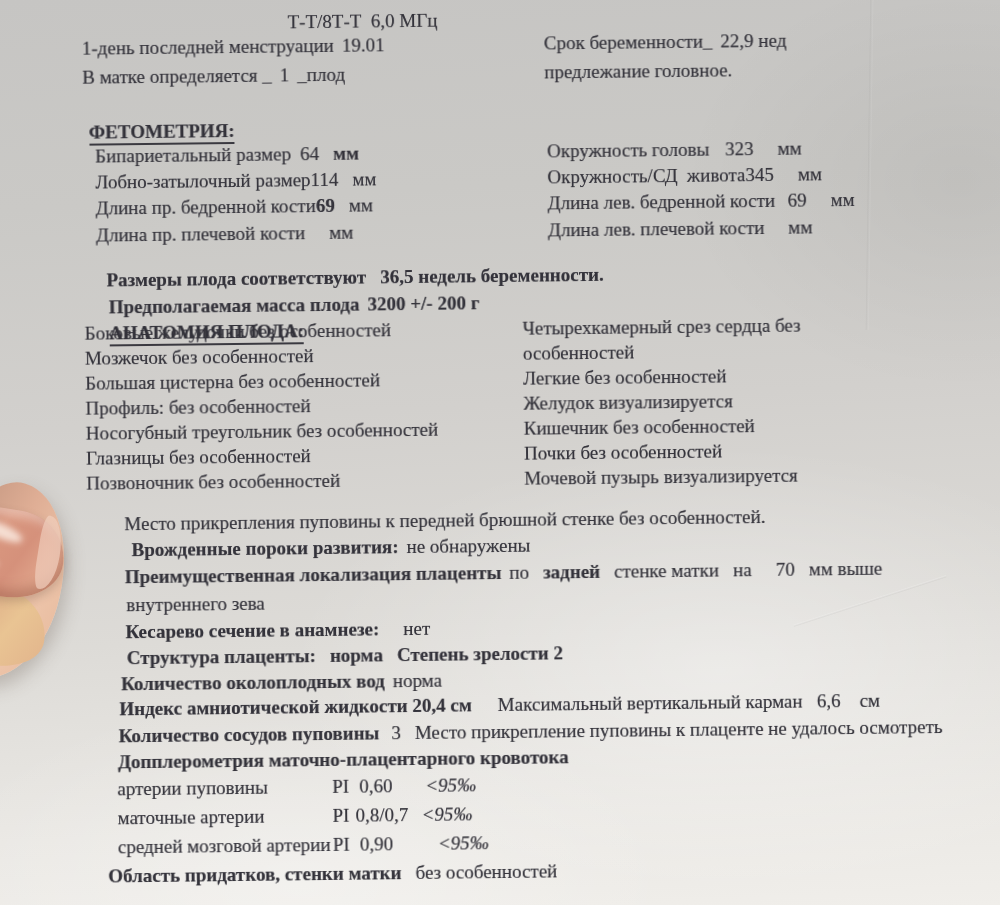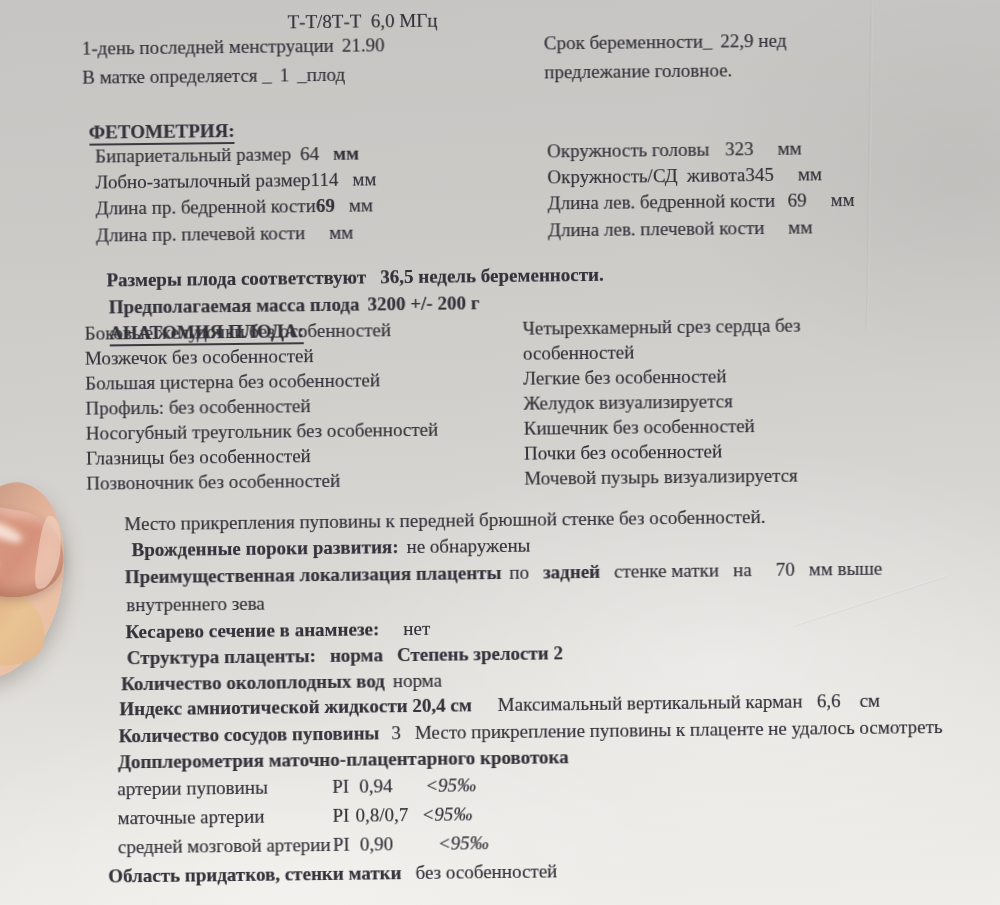--- a/index.html
+++ b/index.html
@@ -97,21 +97,21 @@
   <div class="crease-v"></div>
   <div class="crease-d"></div>
 
   <div class="doc">
 
     <div class="ln" style="top:-16px;left:264px;">
       <span>Т-Т/8Т-Т  6,0 МГц</span>
     </div>
 
     <div class="ln" style="top:8px;left:58px;">
-      <span>1-день последней менструации</span><span class="gap-s">21.90</span>
+      <span>1-день последней менструации</span><span class="gap-s">19.01</span>
     </div>
     <div class="ln" style="top:8px;left:520px;">
       <span>Срок беременности_</span><span class="gap-s">22,9 нед</span>
     </div>
     <div class="ln" style="top:37px;left:58px;">
       <span>В матке определяется _</span><span class="gap-s">1</span><span class="gap-s">_плод</span>
     </div>
     <div class="ln" style="top:37px;left:520px;">
       <span>предлежание головное.</span>
     </div>
@@ -211,21 +211,21 @@
 
     <div class="ln" style="top:696px;left:87px;">
       <span class="b">Количество сосудов пуповины</span><span style="margin-left:12px;">3</span><span class="gap-m">Место прикрепление пуповины к плаценте не удалось осмотреть</span>
     </div>
 
     <div class="ln b" style="top:722px;left:86px;">
       <span>Допплерометрия маточно-плацентарного кровотока</span>
     </div>
 
     <div class="ln" style="top:749px;left:85px;">
-      <span class="vessel">артерии пуповины</span><span>PI</span><span class="pi-val">0,94</span><span class="pct">&lt;95‰</span>
+      <span class="vessel">артерии пуповины</span><span>PI</span><span class="pi-val">0,60</span><span class="pct">&lt;95‰</span>
     </div>
     <div class="ln" style="top:778px;left:85px;">
       <span class="vessel">маточные артерии</span><span>PI</span><span class="pi-val" style="margin-left:6px;">0,8/0,7</span><span class="pct">&lt;95‰</span>
     </div>
     <div class="ln" style="top:807px;left:85px;">
       <span class="vessel">средней мозговой артерии</span><span>PI</span><span class="pi-val">0,90</span><span class="pct" style="margin-left:22px;">&lt;95‰</span>
     </div>
 
     <div class="ln" style="top:836px;left:75px;">
       <span class="b">Область придатков, стенки матки</span><span class="gap-m">без особенностей</span>

